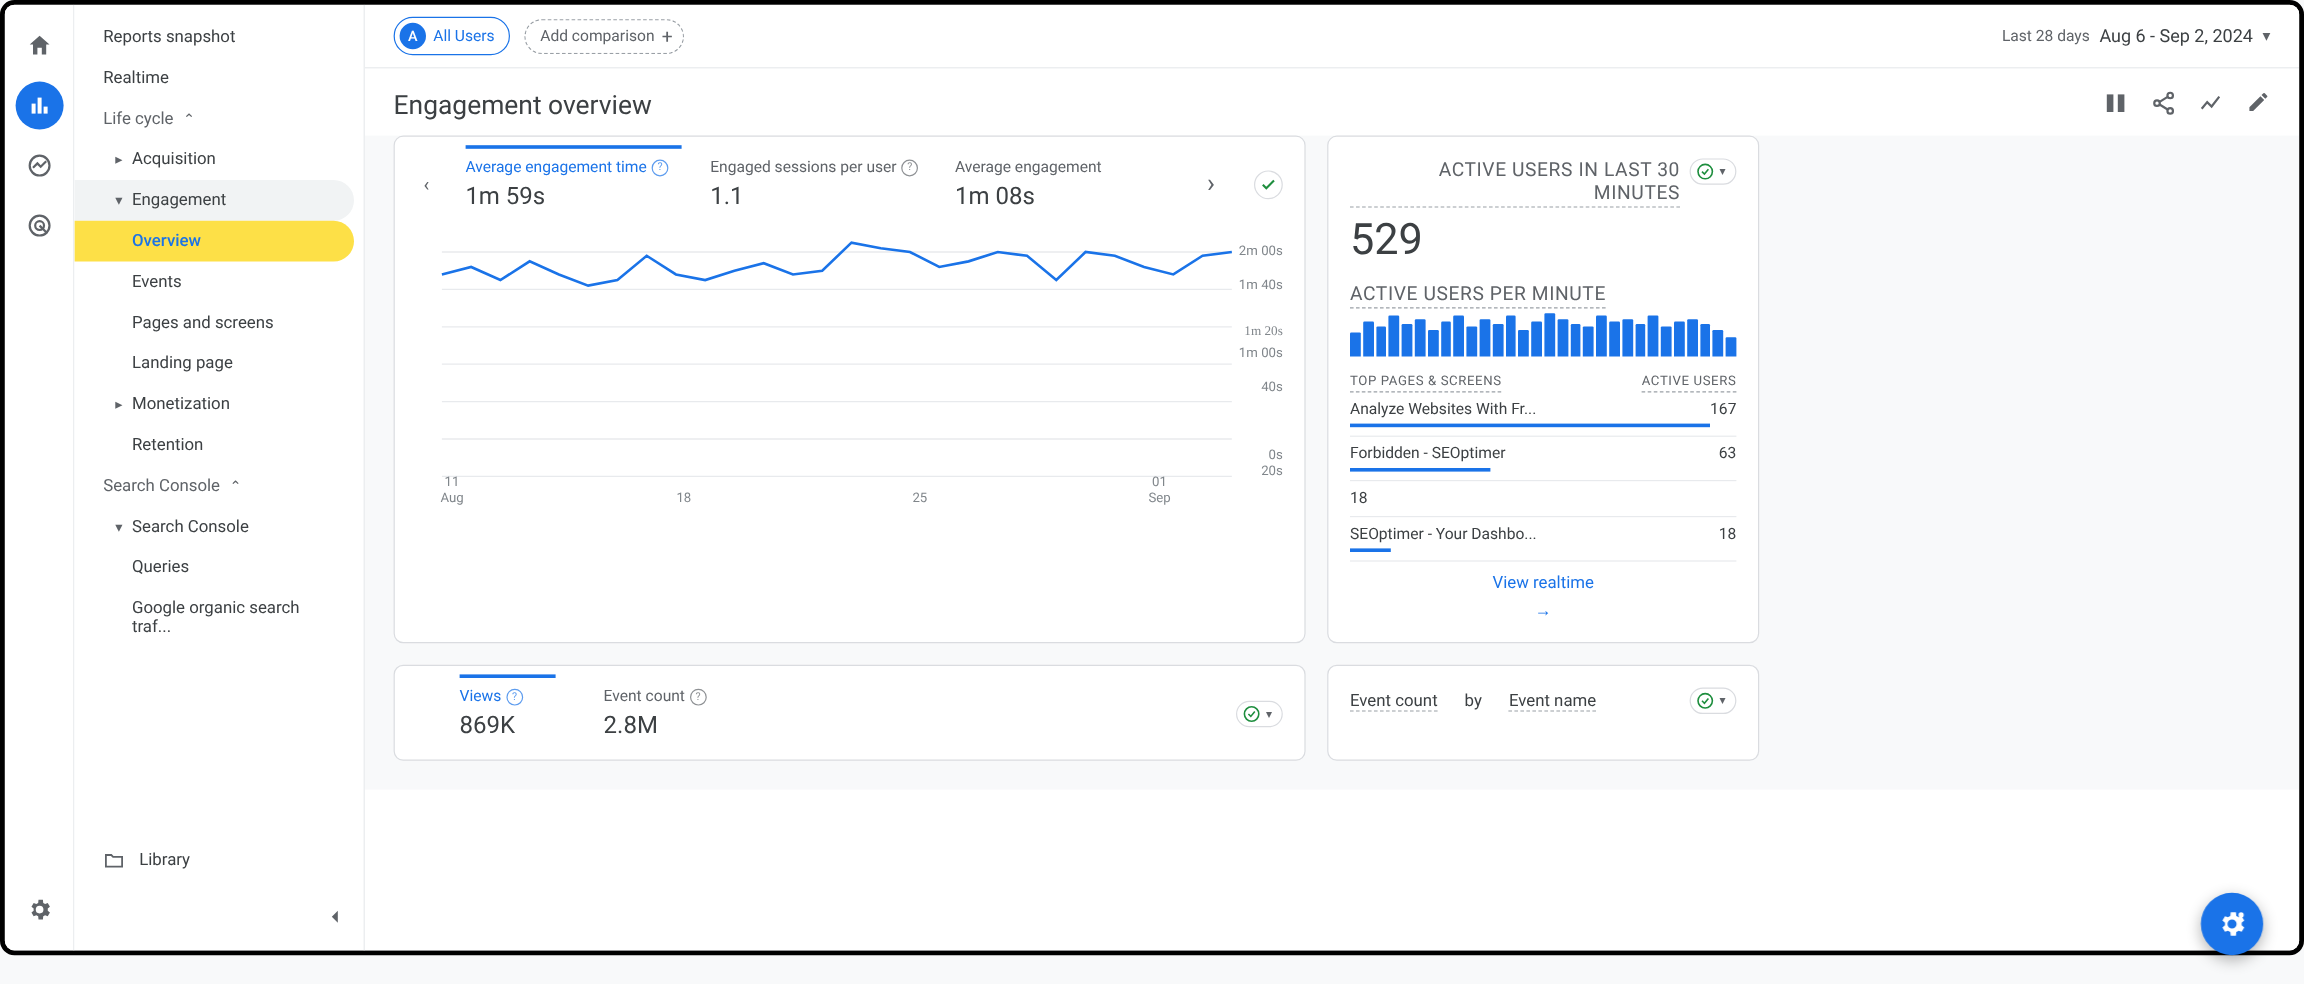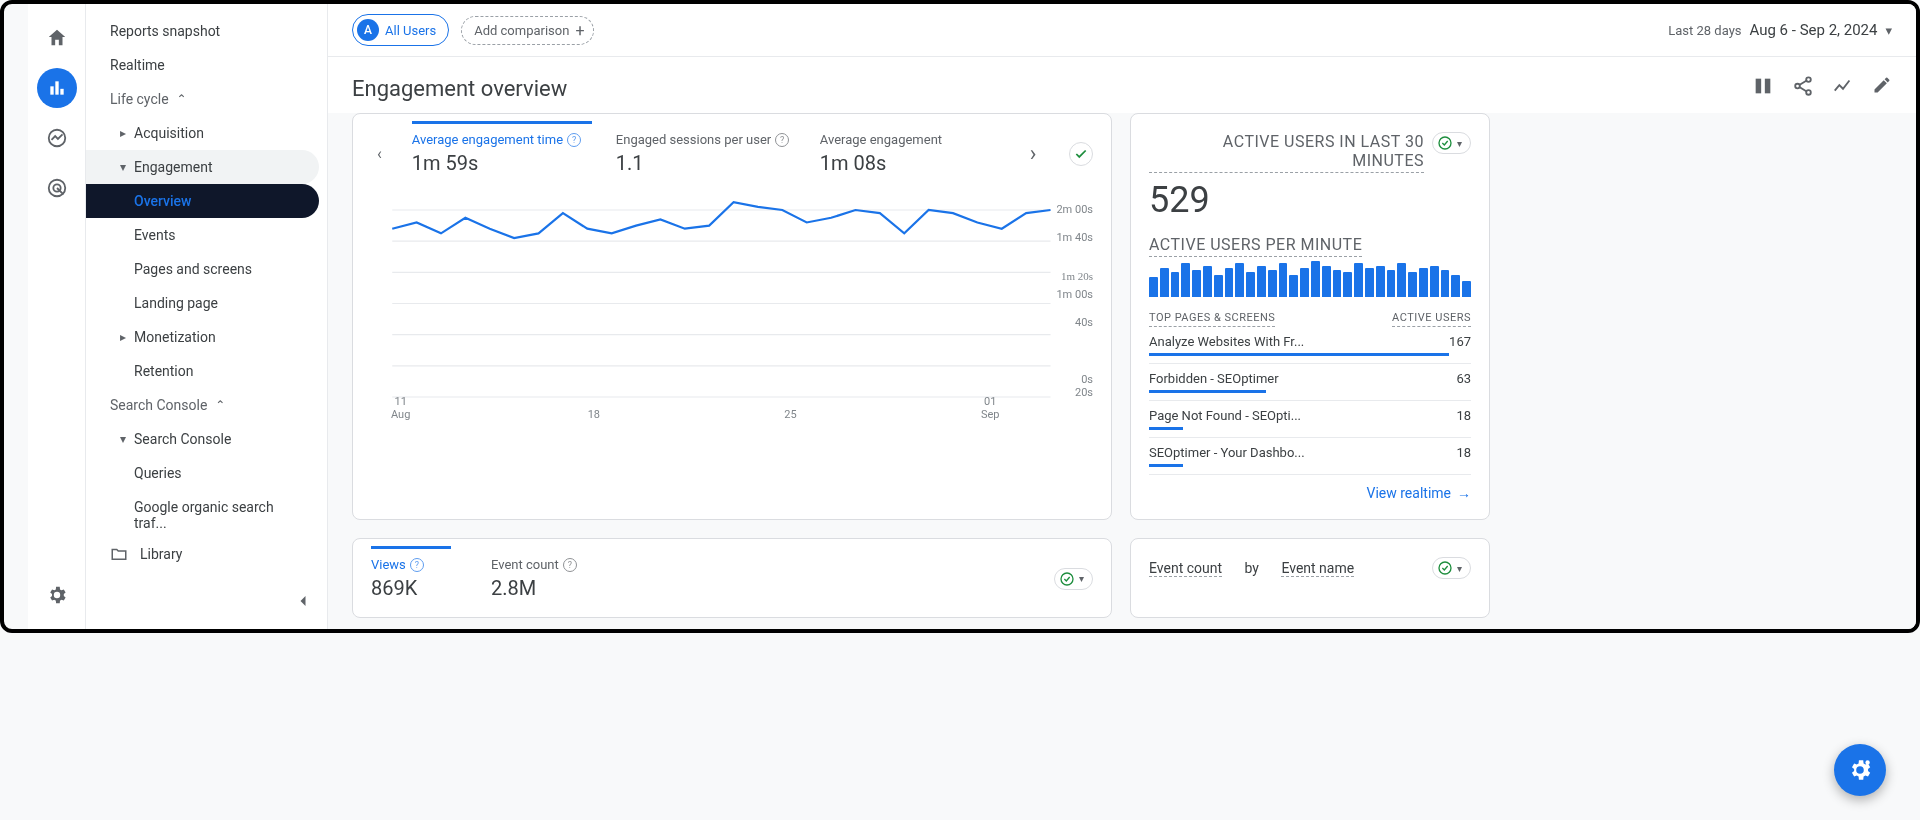--- a/index.html
+++ b/index.html
@@ -1,32 +1,32 @@
 <!DOCTYPE html>
 <html><head>
 <meta charset="utf-8">
 <style>
 * { margin: 0; padding: 0; box-sizing: border-box; font-family: 'Google Sans', Roboto, Arial, sans-serif; }
 body { background: #f8f9fa; overflow: hidden; border: 4px solid #000; border-radius: 12px; }
-.app { display: flex; height: 625px; padding-left: 24px; }
+.app { display: flex; height: 788px; }
 
 
 .icon-rail { width: 58px; background: #fff; display: flex; flex-direction: column; align-items: center; padding-top: 14px; gap: 10px; border-right: 1px solid #e8eaed; position: relative; }
 .icon-rail .rail-btn { width: 40px; height: 40px; display: flex; align-items: center; justify-content: center; border-radius: 50%; cursor: pointer; color: #5f6368; }
 .icon-rail .rail-btn.active { background: #1a73e8; color: #fff; }
 .icon-rail .rail-bottom { position: absolute; bottom: 14px; }
 
 
 .sidebar { width: 242px; background: #fff; border-right: 1px solid #e8eaed; padding-top: 10px; position: relative; overflow: hidden; }
 .sidebar .item { padding: 9px 12px 9px 24px; font-size: 14px; color: #3c4043; cursor: pointer; display: flex; align-items: center; gap: 8px; border-radius: 0 20px 20px 0; margin-right: 8px; }
 .sidebar .item.section { font-weight: 400; color: #5f6368; justify-content: flex-start; padding-right: 16px; }
 .sidebar .item.sub { padding-left: 34px; }
 .sidebar .item.sub3 { padding-left: 48px; }
 .sidebar .item.expanded-bg { background: #f1f3f4; }
-.sidebar .item.active { background: #0f172a; color: #1a73e8; font-weight: 500; }
+.sidebar .item.active { background: #fde047; color: #1a73e8; font-weight: 500; }
 .sidebar .item .caret { color: #5f6368; font-size: 12px; }
 .sidebar .library { position: absolute; bottom: 56px; display: flex; align-items: center; gap: 12px; padding: 10px 24px; font-size: 14px; color: #3c4043; cursor: pointer; }
 .sidebar .collapse-arrow { position: absolute; bottom: 14px; right: 14px; color: #5f6368; cursor: pointer; }
 
 
 .main { flex: 1; display: flex; flex-direction: column; background: #fff; overflow-y: auto; }
 .topbar { display: flex; align-items: center; padding: 10px 24px; gap: 12px; border-bottom: 1px solid #e8eaed; }
 .chip { display: inline-flex; align-items: center; gap: 6px; padding: 4px 12px 4px 4px; border-radius: 16px; font-size: 13px; cursor: pointer; }
 .chip.all-users { border: 1px solid #1a73e8; color: #1a73e8; }
 .chip.all-users .badge { width: 22px; height: 22px; border-radius: 50%; background: #1a73e8; color: #fff; display: flex; align-items: center; justify-content: center; font-size: 12px; font-weight: 500; }
@@ -60,21 +60,21 @@
 .x-label { position: absolute; bottom: -4px; font-size: 11px; color: #80868b; text-align: center; }
 
 .side-header { font-size: 16px; letter-spacing: 0.5px; color: #5f6368; border-bottom: 1px dashed #9aa0a6; padding-bottom: 2px; display: inline-block; text-align: right; }
 .big-number { font-size: 36px; color: #3c4043; margin: 6px 0 14px; }
 .sparkbar { display: flex; align-items: flex-end; gap: 2px; height: 40px; margin-bottom: 14px; }
 .sparkbar div { background: #1a73e8; width: 9px; border-radius: 1px 1px 0 0; }
 .table-head { display: flex; justify-content: space-between; margin-top: 6px; }
 .table-head span { font-size: 11px; letter-spacing: 0.5px; color: #5f6368; border-bottom: 1px dashed #9aa0a6; padding-bottom: 2px; }
 .table-row { display: flex; justify-content: space-between; padding: 7px 0; border-bottom: 1px solid #e8eaed; font-size: 13px; color: #3c4043; }
 .table-row .bar { height: 3px; background: #1a73e8; margin-top: 4px; }
-.view-link { color: #1a73e8; font-size: 14px; display: flex; align-items: center; justify-content: flex-end; gap: 6px; margin-top: 10px; cursor: pointer; }
+.view-link { color: #1a73e8; font-size: 14px; display: flex; align-items: center; justify-content: flex-end; gap: 6px; margin-top: 10px; cursor: pointer; flex-direction: column; }
 
 .help-icon { width: 14px; height: 14px; border: 1.2px solid currentColor; border-radius: 50%; display: inline-flex; align-items: center; justify-content: center; font-size: 9px; opacity: 0.7; }
 
 .bottom-cards { display: flex; gap: 18px; width: 100%; }
 .fab { position: fixed; bottom: 24px; right: 34px; width: 52px; height: 52px; border-radius: 50%; background: #1a73e8; color: #fff; display: flex; align-items: center; justify-content: center; box-shadow: 0 4px 12px rgba(0,0,0,0.3); cursor: pointer; }
 
 .dotted-u { border-bottom: 1px dashed #9aa0a6; }
 </style>
 </head>
 <body>
@@ -323,44 +323,40 @@
               <div>167</div>
             </div>
             <div class="table-row">
               <div style="flex:1">
                 <div>Forbidden - SEOptimer</div>
                 <div class="bar" style="width:38%"></div>
               </div>
               <div>63</div>
             </div>
             <div class="table-row">
-              <div style="flex:1">
-                <div>Page Not Found - SEOpti...</div>
-                <div class="bar" style="width:11%"></div>
-              </div>
               <div>18</div>
             </div>
             <div class="table-row">
               <div style="flex:1">
                 <div>SEOptimer - Your Dashbo...</div>
                 <div class="bar" style="width:11%"></div>
               </div>
               <div>18</div>
             </div>
           </div>
         <div class="view-link">
           <span>View realtime</span>
           <span>→</span>
         </div>
       </div>
 
       <div class="bottom-cards">
         <div class="card big" style="height:80px;overflow:hidden;">
           <div style="display:flex;gap:40px;align-items:flex-start;">
-            <div class="metric active" style="min-width:80px;">
+            <div class="metric active" style="min-width:80px;margin-left:36px;">
               <div class="label">
                   <span>Views</span>
                   <span class="help-icon">?</span>
                 </div>
               <div class="value">869K</div>
             </div>
             <div class="metric">
               <div class="label">
                   <span>Event count</span>
                   <span class="help-icon">?</span>

